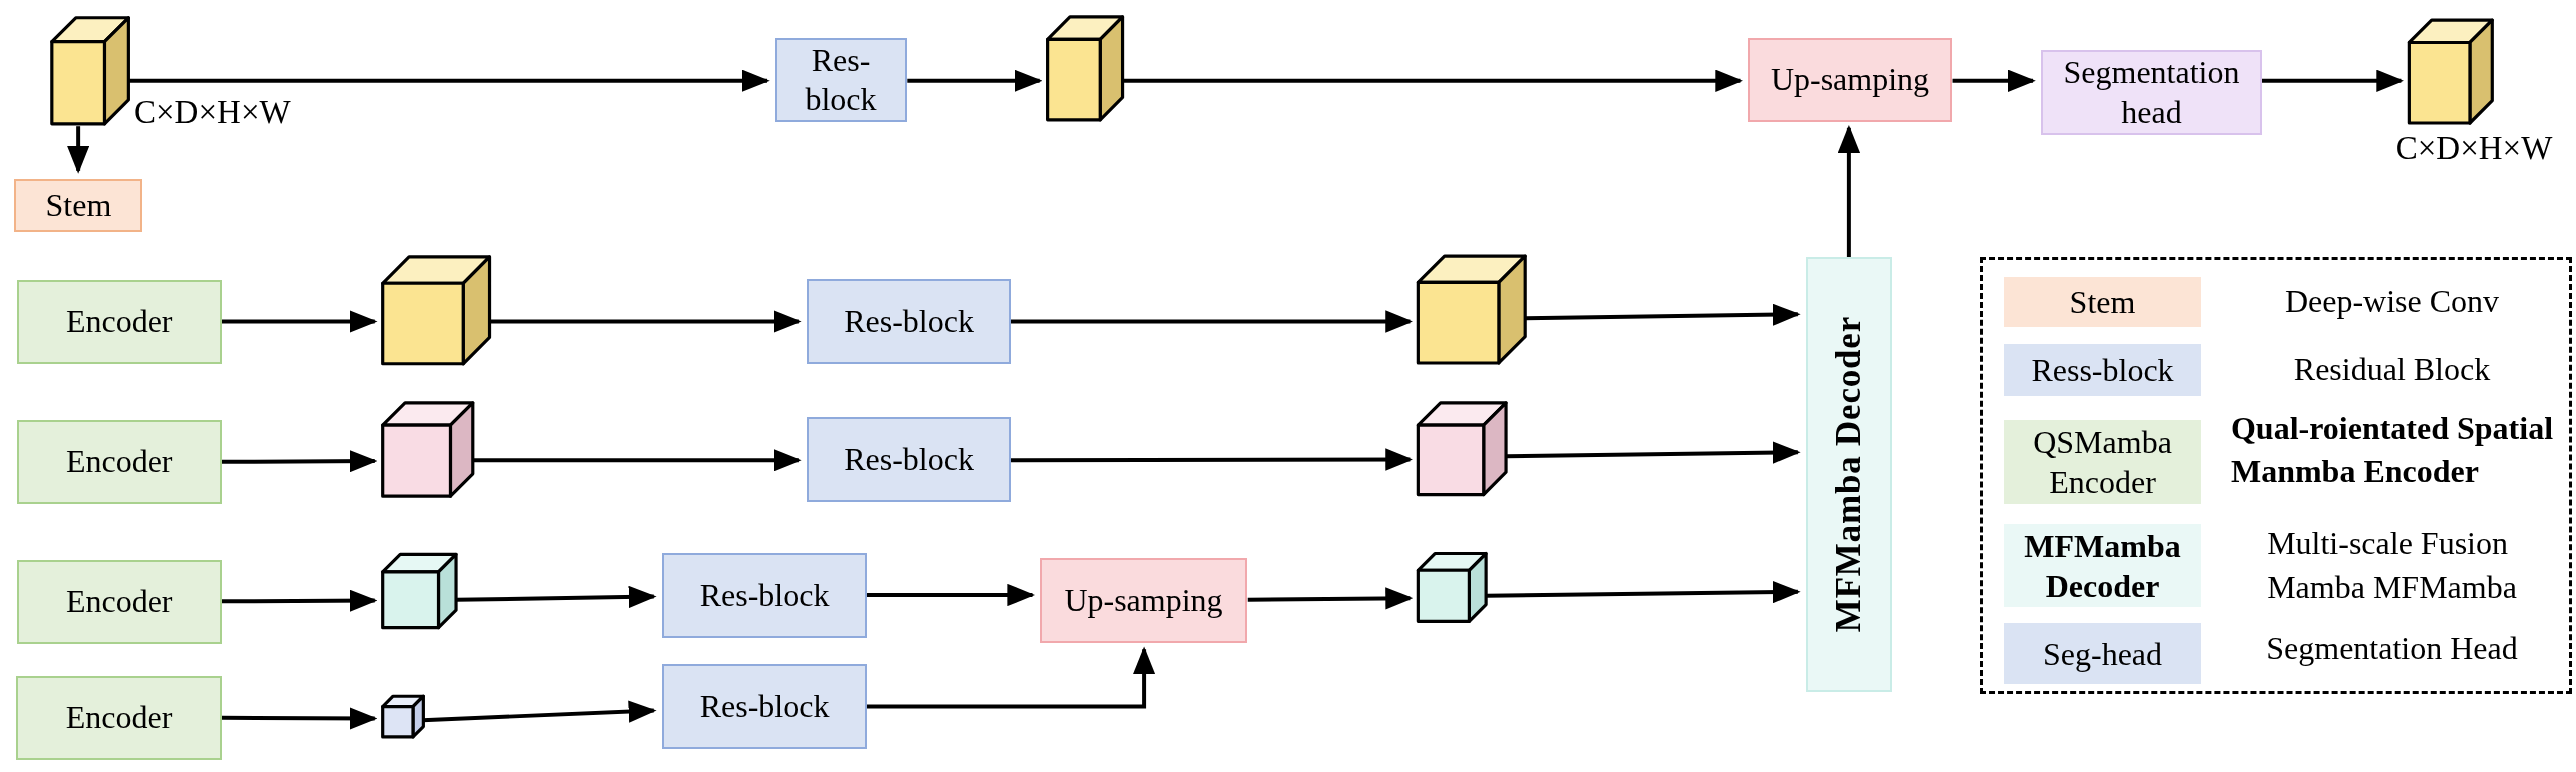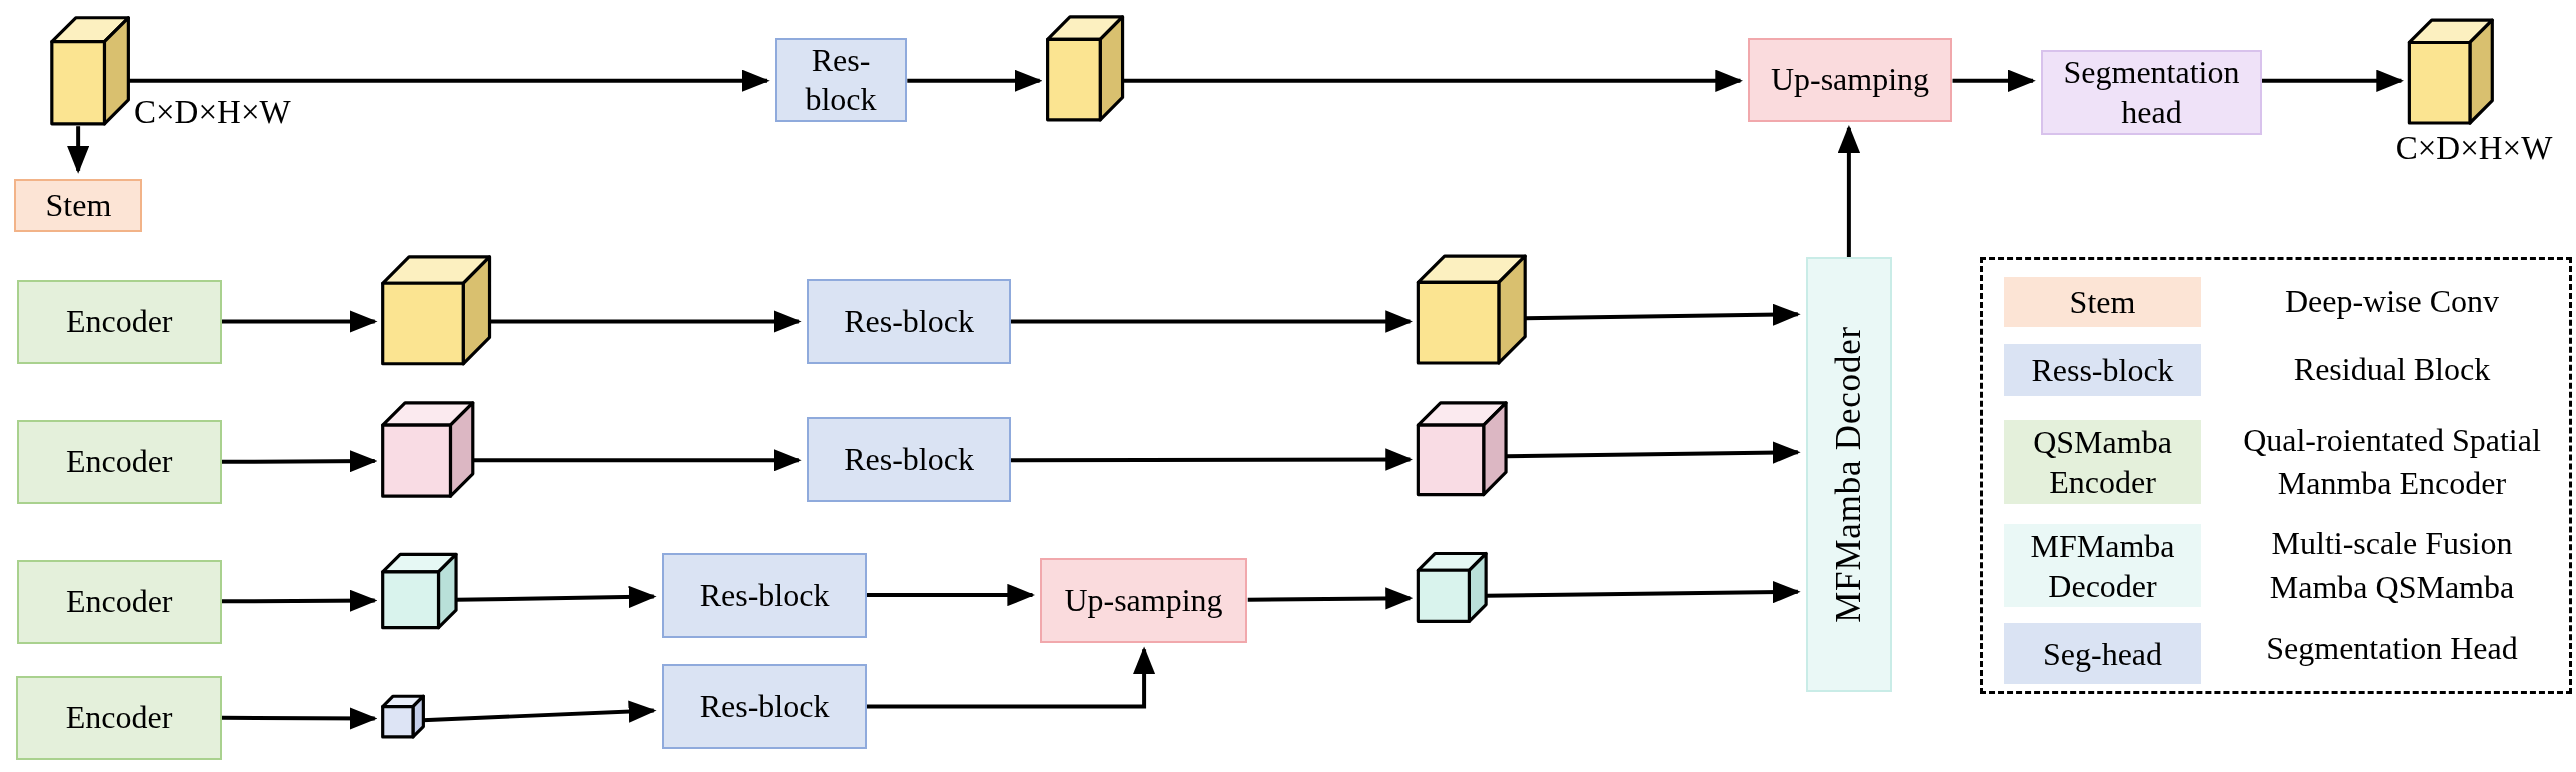--- a/index.html
+++ b/index.html
@@ -11,39 +11,39 @@
   .box{
     position:absolute;display:flex;align-items:center;justify-content:center;
     text-align:center;font-size:32px;line-height:1.22;box-sizing:border-box;
     border:2.4px solid transparent;white-space:pre-line;
   }
   .stem-box{background:var(--stem-fill);border-color:var(--stem-border);}
   .encoder-box{background:var(--encoder-fill);border-color:var(--encoder-border);}
   .res-box{background:var(--res-fill);border-color:var(--res-border);}
   .upsamp-box{background:var(--upsamp-fill);border-color:var(--upsamp-border);}
   .seghead-box{background:var(--seghead-fill);border-color:var(--seghead-border);}
-  .decoder-box{background:var(--decoder-fill);border-color:var(--decoder-border);}
+  .decoder-box{background:var(--decoder-fill);border-color:var(--decoder-border);font-weight:bold;}
   .vertical-text{
     writing-mode:vertical-rl;transform:rotate(180deg);
     font-size:35px;letter-spacing:0.8px;
   }
   .dim-label{position:absolute;font-size:33px;text-align:center;}
   
   .legend-frame{
     position:absolute;left:1980px;top:257px;width:592px;height:437px;
     border:3.2px dashed #000;box-sizing:border-box;
   }
   .legend-badge{
     position:absolute;left:2004px;width:197px;display:flex;align-items:center;justify-content:center;
     text-align:center;font-size:32px;line-height:1.25;box-sizing:border-box;border:2.4px solid transparent;
     white-space:pre-line;
   }
   .legend-desc{
     position:absolute;left:2218px;width:348px;display:flex;align-items:center;justify-content:center;
-    text-align:center;font-size:32px;line-height:1.35;white-space:pre-line;
+    font-size:32px;line-height:1.35;white-space:pre-line;
   }
   .cube-front{stroke:#000;stroke-width:4;stroke-linejoin:round;}
   .cube-face{stroke:#000;stroke-width:4;stroke-linejoin:round;}
   .arrow{stroke:#000;stroke-width:5;fill:none;}
 </style>
 </head>
 <body>
 
 <div id="canvas" style="--stem-fill: #FCE4D5; --stem-border: #F2B388; --encoder-fill: #E4F0DB; --encoder-border: #A9D18E; --res-fill: #DAE3F3; --res-border: #8FAADC; --upsamp-fill: #FADBDD; --upsamp-border: #F1A8AC; --seghead-fill: #EFE2F8; --seghead-border: #D8C2EC; --decoder-fill: #EAF8F6; --decoder-border: #C9ECE7; --cy-front: #FBE491; --cy-top: #FCF0C0; --cy-side: #D9C06F; --cp-front: #F9DCE4; --cp-top: #FBEAEF; --cp-side: #DCB7C3; --cc-front: #D9F3ED; --cc-top: #E6F8F4; --cc-side: #B9E0D9; --cl-front: #DDE4F5; --cl-top: #EAEFFA; --cl-side: #C3CDE9;">
 
@@ -174,25 +174,25 @@
   <div class="legend-frame"></div>
 
   <div class="legend-badge stem-box" style="top:277px;height:50px;">Stem</div>
   <div class="legend-desc" style="top:277px;height:50px;">Deep-wise Conv</div>
 
   <div class="legend-badge res-box" style="top:344px;height:52px;">Ress-block</div>
   <div class="legend-desc" style="top:344px;height:52px;">Residual Block</div>
 
   <div class="legend-badge encoder-box" style="top:420px;height:84px;">QSMamba
 Encoder</div>
-  <div class="legend-desc" style="top:420px;height:84px;">Qual-roientated Spatial
+  <div class="legend-desc" style="top:408px;height:84px;font-weight:bold;">Qual-roientated Spatial
 Manmba Encoder</div>
 
   <div class="legend-badge decoder-box" style="top:524px;height:83px;">MFMamba
 Decoder</div>
   <div class="legend-desc" style="top:524px;height:83px;">Multi-scale Fusion
-Mamba QSMamba</div>
+Mamba MFMamba</div>
 
   <div class="legend-badge res-box" style="top:623px;height:61px;">Seg-head</div>
   <div class="legend-desc" style="top:623px;height:52px;">Segmentation Head</div>
 
 </div>
 
 
 </body></html>

